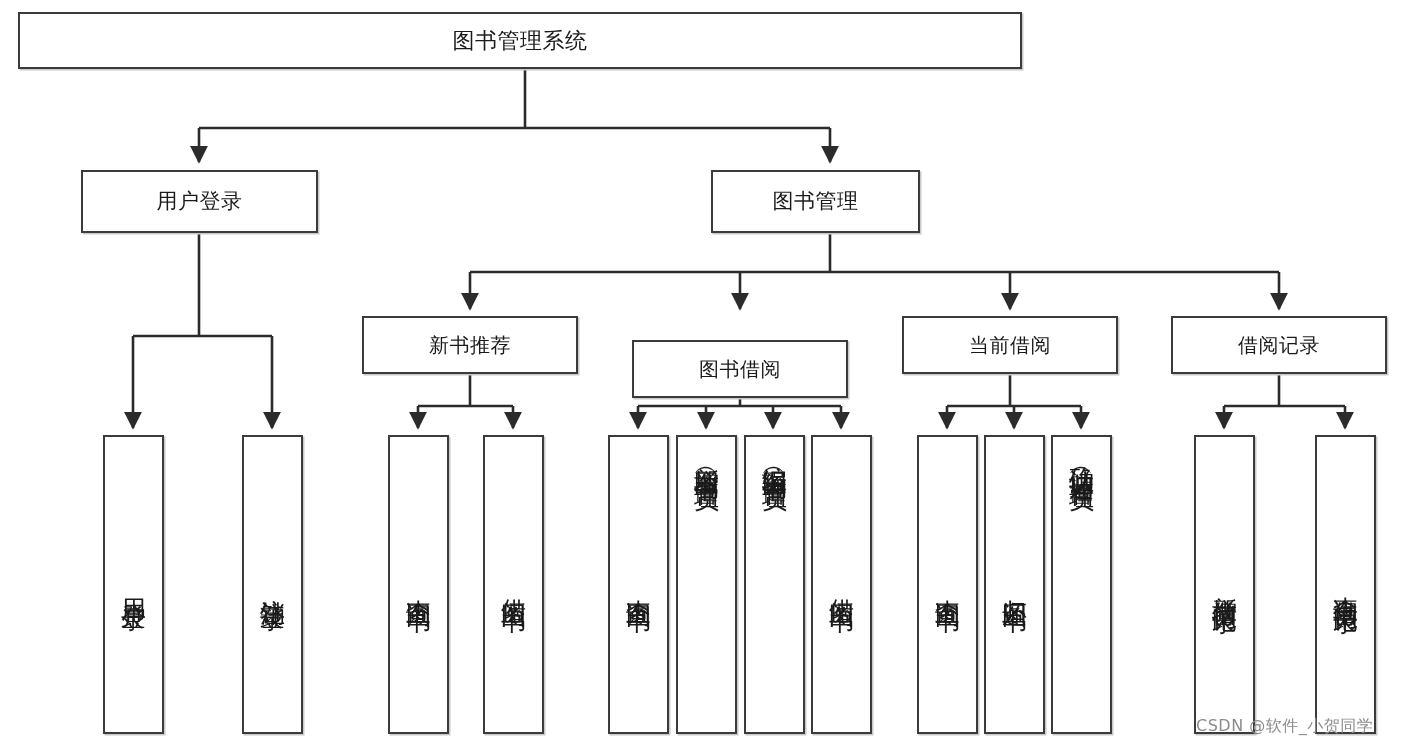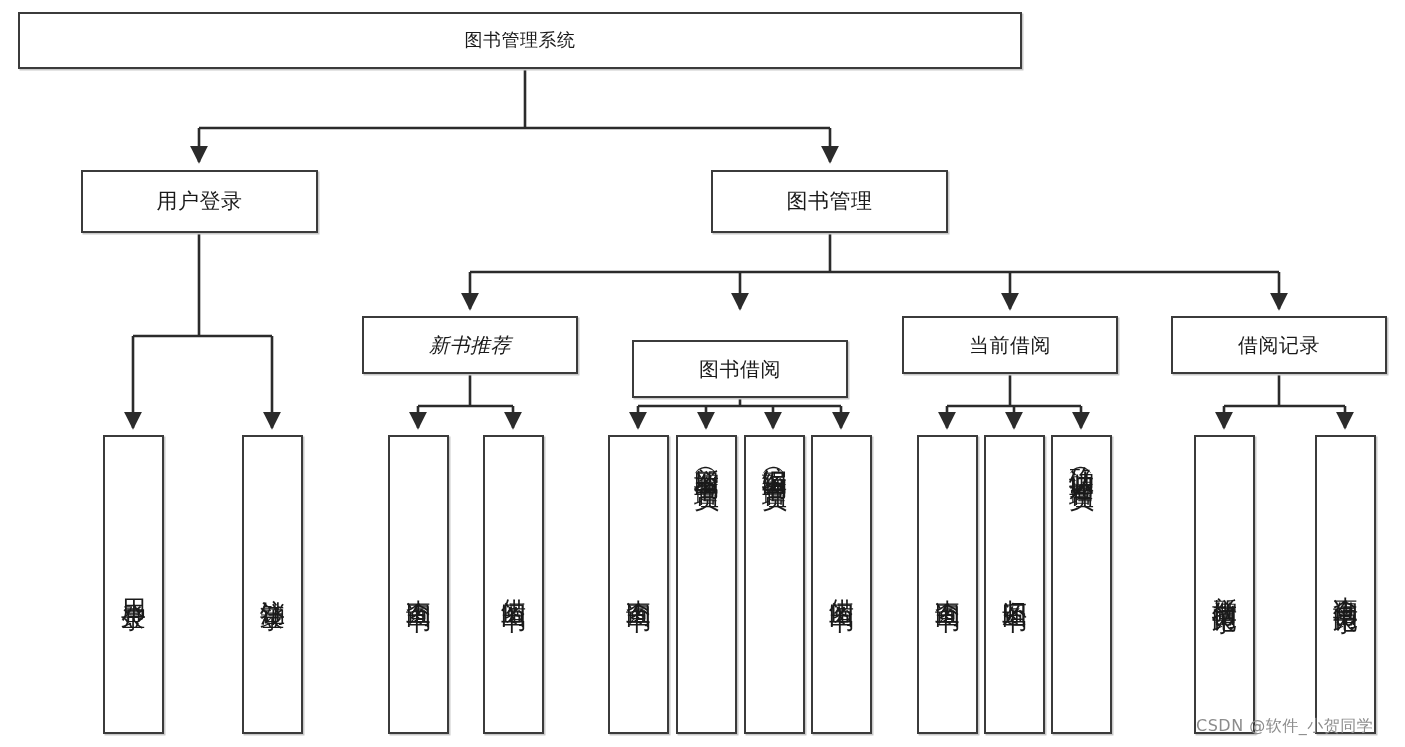--- a/index.html
+++ b/index.html
@@ -4,21 +4,21 @@
 <style>
   html,body{margin:0;padding:0;background:#ffffff;}
   body{width:1405px;height:747px;position:relative;overflow:hidden;
        font-family:"DejaVu Sans","Liberation Sans",sans-serif;color:#1a1a1a;}
   #canvas{position:absolute;left:0;top:0;width:1405px;height:747px;}
   svg.lines{position:absolute;left:0;top:0;width:1405px;height:747px;pointer-events:none;}
   .node{position:absolute;box-sizing:border-box;background:#ffffff;
         border:2px solid #3b3b3b;display:flex;align-items:center;justify-content:center;
         box-shadow:1.5px 1.5px 0 #c9c9c9;}
   .node .lbl{display:block;line-height:1.05;white-space:nowrap;letter-spacing:0.5px;}
-  .root .lbl{font-size:18px;}
+  .root .lbl{font-size:22px;}
   .lvl1 .lbl{font-size:21px;}
   .lvl2 .lbl{font-size:20px;}
   
   .leaf{align-items:flex-start;justify-content:center;padding-top:10px;}
   .leaf .lbl{
     writing-mode:vertical-rl;
     text-orientation:upright;
     font-size:25px;
     line-height:1.0;
     letter-spacing:3px;
@@ -84,25 +84,25 @@
     </g>
   </svg>
 
   <div class="node root">
     <span class="lbl">图书管理系统</span>
   </div>
 
   <div class="node lvl1" style="left:81px;top:170px;width:237px;height:63px;">
     <span class="lbl">用户登录</span>
   </div>
-  <div class="node lvl1" style="left:711px;top:170px;width:237px;height:63px;text-align:right;">
+  <div class="node lvl1" style="left:711px;top:170px;width:209px;height:63px;text-align:right;">
     <span class="lbl">图书管理</span>
   </div>
 
-  <div class="node lvl2" style="left:362px;top:316px;width:216px;height:58px;font-style:italic;">
+  <div class="node lvl2" style="left:362px;top:316px;width:216px;height:58px;">
     <span class="lbl">新书推荐</span>
   </div>
   <div class="node lvl2" style="left:632px;top:316px;width:216px;height:58px;margin-top:24px;">
     <span class="lbl">图书借阅</span>
   </div>
   <div class="node lvl2" style="left:902px;top:316px;width:216px;height:58px;">
     <span class="lbl">当前借阅</span>
   </div>
   <div class="node lvl2" style="left:1171px;top:316px;width:216px;height:58px;">
     <span class="lbl">借阅记录</span>

